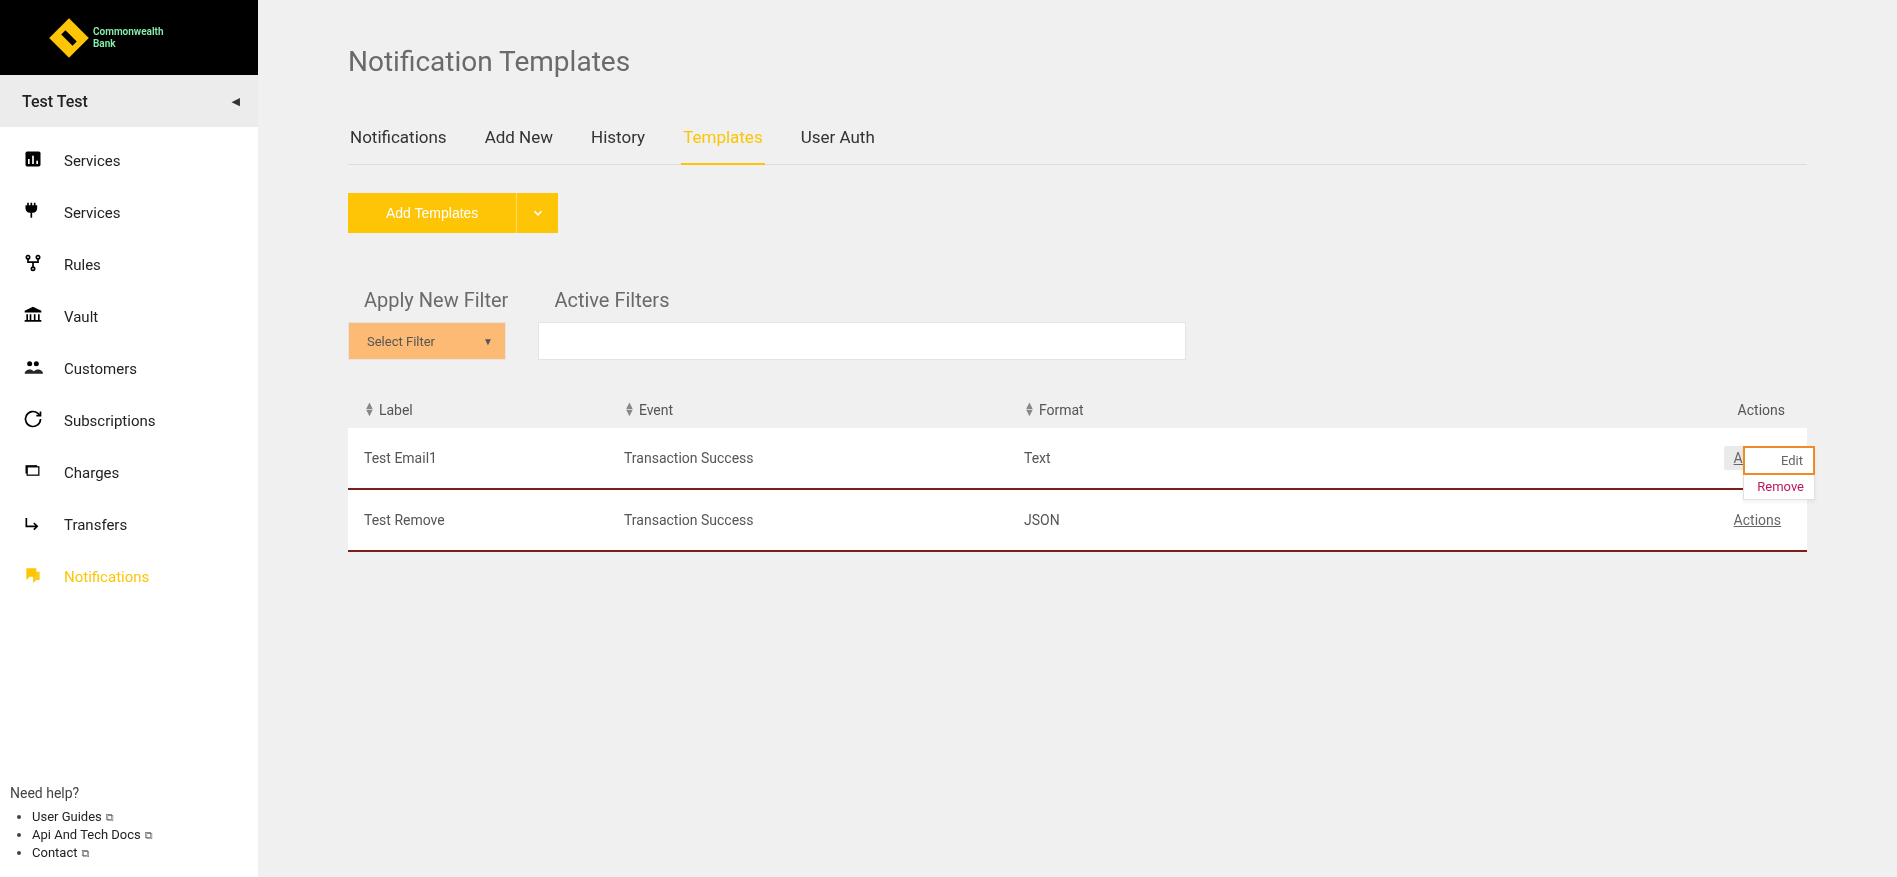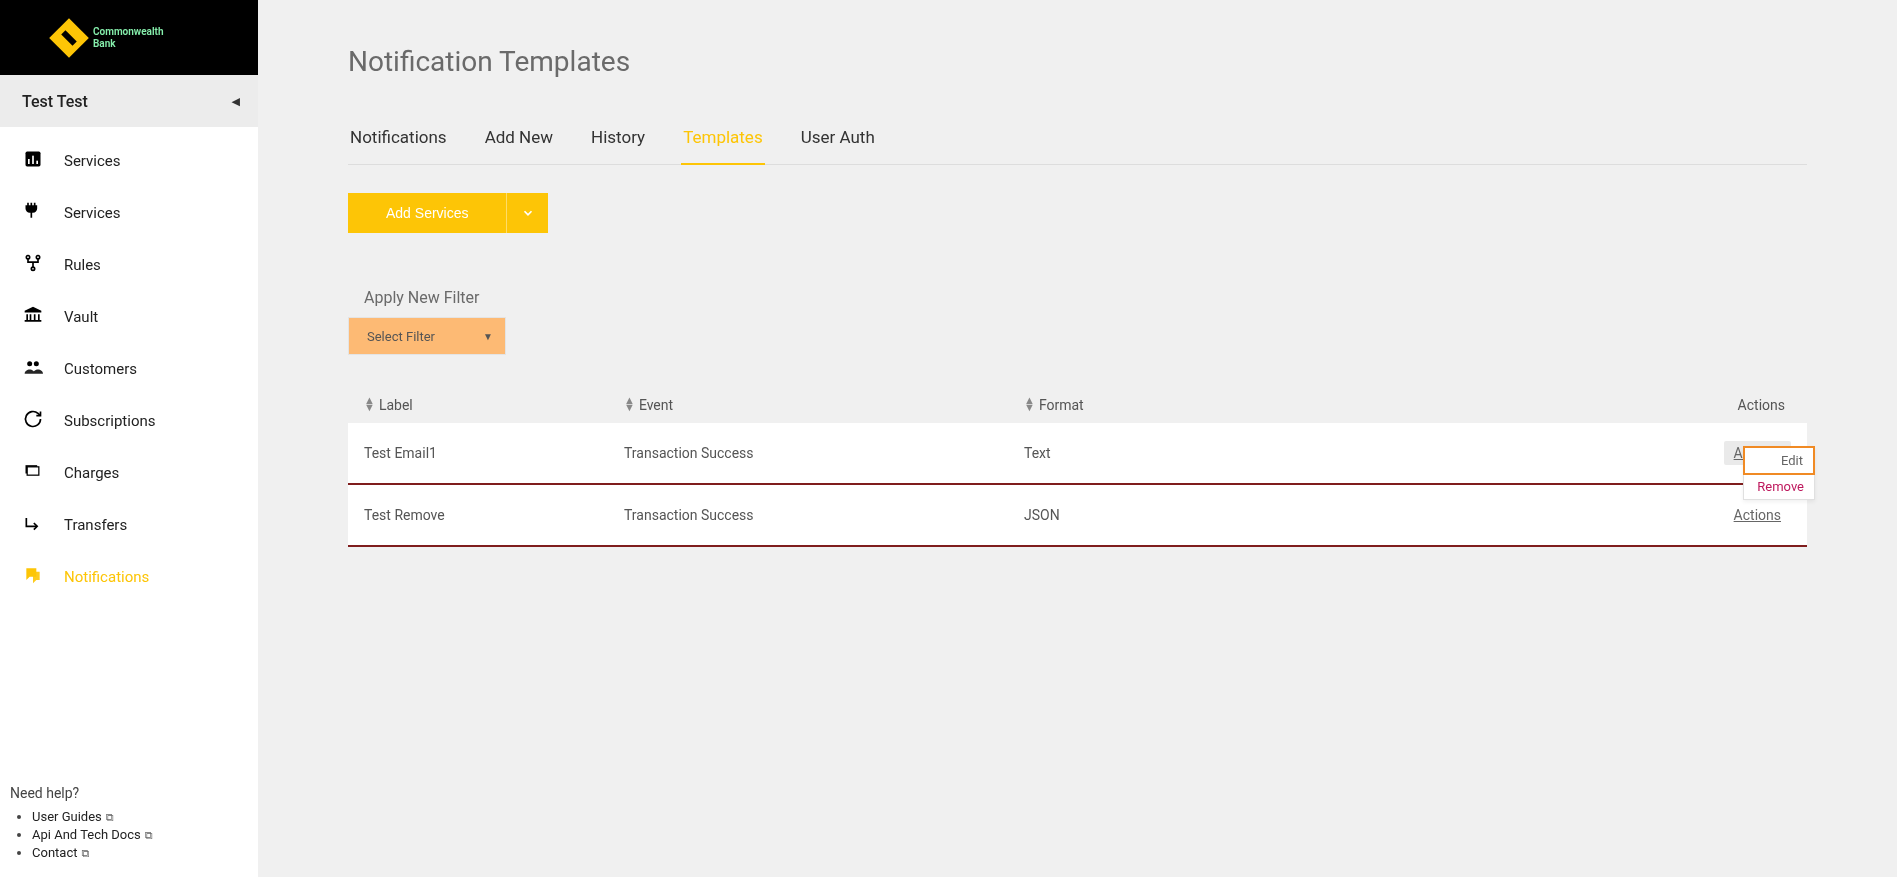--- a/index.html
+++ b/index.html
@@ -168,21 +168,21 @@
     align-items: center;
     justify-content: center;
   }
   .btn-caret svg { width: 14px; height: 14px; }
   .filter-row {
     display: flex;
     gap: 30px;
     margin-top: 55px;
   }
   .filter-block .filter-label {
-    font-size: 16px;
+    font-size: 20px;
     color: #6a6a6a;
     margin-bottom: 10px;
     padding-left: 16px;
   }
   .select-filter {
     background: #fdba74;
     border: 1px solid #e4e4e4;
     width: 158px;
     height: 38px;
     display: flex;
@@ -386,35 +386,39 @@
 
     <div class="tabs">
       <div class="tab">Notifications</div>
       <div class="tab">Add New</div>
       <div class="tab">History</div>
       <div class="tab active">Templates</div>
       <div class="tab">User Auth</div>
     </div>
 
     <div class="btn-row">
-      <button class="btn-primary">Add Services</button>
+      <button class="btn-primary">Add Templates</button>
       <button class="btn-caret">
         <svg viewBox="0 0 24 24" fill="none" stroke="#fff" stroke-width="3">
             <path d="M6 9l6 6 6-6"></path>
           </svg>
       </button>
     </div>
 
     <div class="filter-row">
       <div class="filter-block">
         <div class="filter-label">Apply New Filter</div>
         <div class="select-filter">
           <span>Select Filter</span>
           <span class="caret-down">▼</span>
         </div>
+      </div>
+      <div class="filter-block" style="flex:0 0 auto;">
+        <div class="filter-label">Active Filters</div>
+        <div class="active-filters-box"></div>
       </div>
     </div>
 
     <div class="table">
       <div class="thead">
         <div class="th">
           <span class="sort-icon">
               <span>▲</span>
               <span>▼</span>
             </span>

